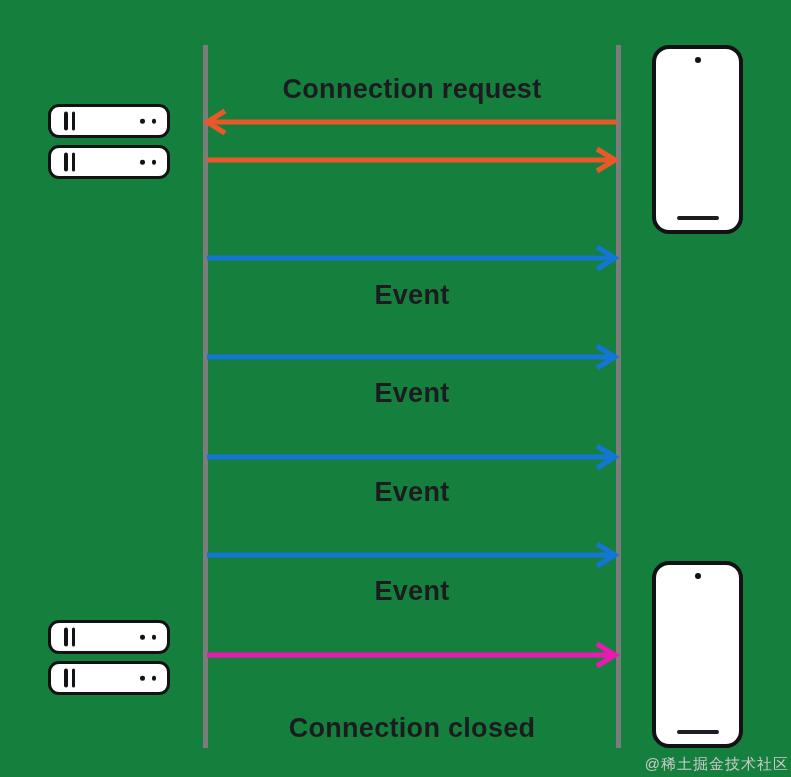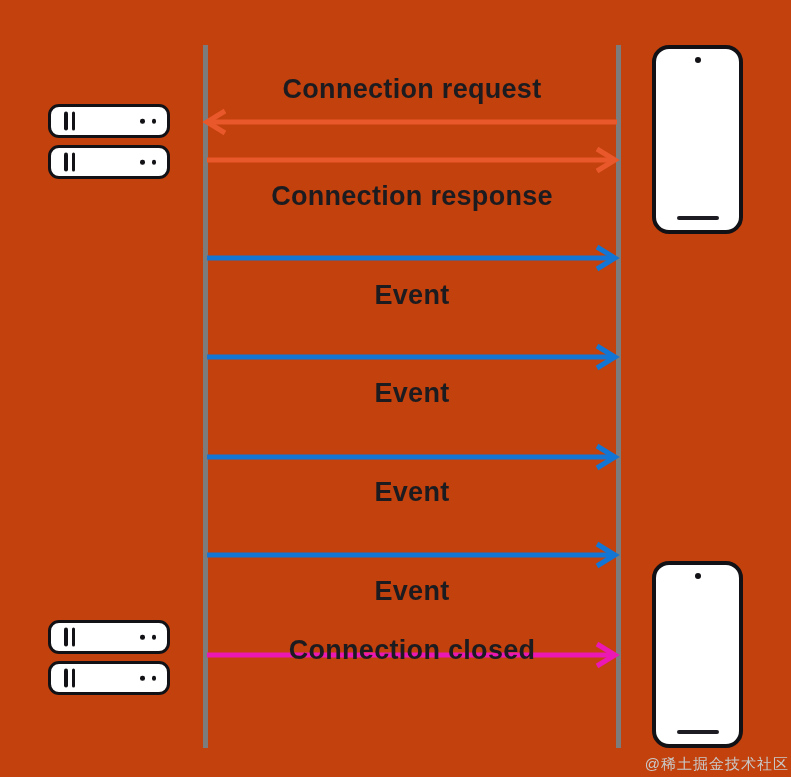--- a/index.html
+++ b/index.html
@@ -1,20 +1,20 @@
 <!DOCTYPE html>
 <html><head>
 <meta charset="utf-8">
 <style>
   html, body { margin: 0; padding: 0; background: #ffffff; }
   #canvas {
     position: relative;
     width: 791px;
     height: 777px;
-    background: #c2410c;
+    background: #15803d;
     overflow: hidden;
     font-family: "Liberation Sans", sans-serif;
   }
 
   
   .lifeline {
     position: absolute;
     top: 45px;
     width: 5px;
     height: 703px;
@@ -202,21 +202,20 @@
   <div class="msg-label" style="top:73px">Connection request</div>
   <svg class="arrow" style="top:106px" viewBox="0 0 420 32">
     <line x1="7" y1="16" x2="415" y2="16" stroke-width="5" stroke="#E9582B"></line>
     <polyline points="23,5 5,16 23,27" fill="none" stroke-width="5" stroke="#E9582B"></polyline>
   </svg>
 
   <svg class="arrow" style="top:144px" viewBox="0 0 420 32">
     <line x1="5" y1="16" x2="410" y2="16" stroke-width="5" stroke="#E9582B"></line>
     <polyline points="395,5 413,16 395,27" fill="none" stroke-width="5" stroke="#E9582B"></polyline>
   </svg>
-  <div class="msg-label" style="top:180px">Connection response</div>
 
   <svg class="arrow" style="top:242px" viewBox="0 0 420 32">
     <line x1="5" y1="16" x2="410" y2="16" stroke-width="5" stroke="#1376D4"></line>
     <polyline points="395,5 413,16 395,27" fill="none" stroke-width="5" stroke="#1376D4"></polyline>
   </svg>
   <div class="msg-label" style="top:279px">Event</div>
 
   <svg class="arrow" style="top:341px" viewBox="0 0 420 32">
     <line x1="5" y1="16" x2="410" y2="16" stroke-width="5" stroke="#1376D4"></line>
     <polyline points="395,5 413,16 395,27" fill="none" stroke-width="5" stroke="#1376D4"></polyline>
@@ -232,17 +231,17 @@
   <svg class="arrow" style="top:539px" viewBox="0 0 420 32">
     <line x1="5" y1="16" x2="410" y2="16" stroke-width="5" stroke="#1376D4"></line>
     <polyline points="395,5 413,16 395,27" fill="none" stroke-width="5" stroke="#1376D4"></polyline>
   </svg>
   <div class="msg-label" style="top:575px">Event</div>
 
   <svg class="arrow" style="top:639px" viewBox="0 0 420 32">
     <line x1="5" y1="16" x2="410" y2="16" stroke-width="5" stroke="#EC18B4"></line>
     <polyline points="395,5 413,16 395,27" fill="none" stroke-width="5" stroke="#EC18B4"></polyline>
   </svg>
-  <div class="msg-label" style="top:634px">Connection closed</div>
+  <div class="msg-label" style="top:712px">Connection closed</div>
 
   <div class="watermark">@稀土掘金技术社区</div>
 
 </div>
 
 </body></html>

